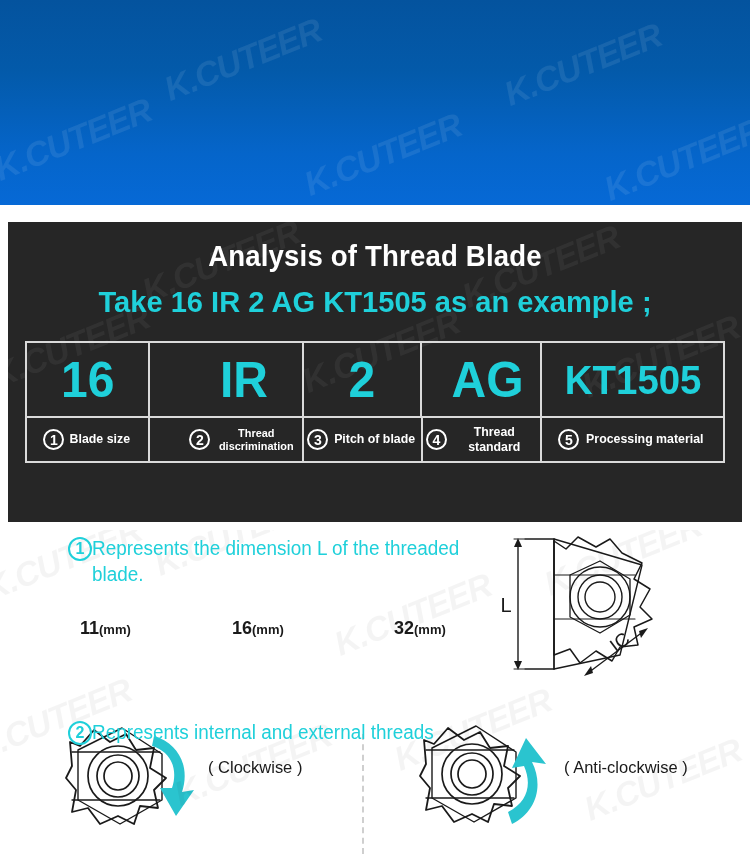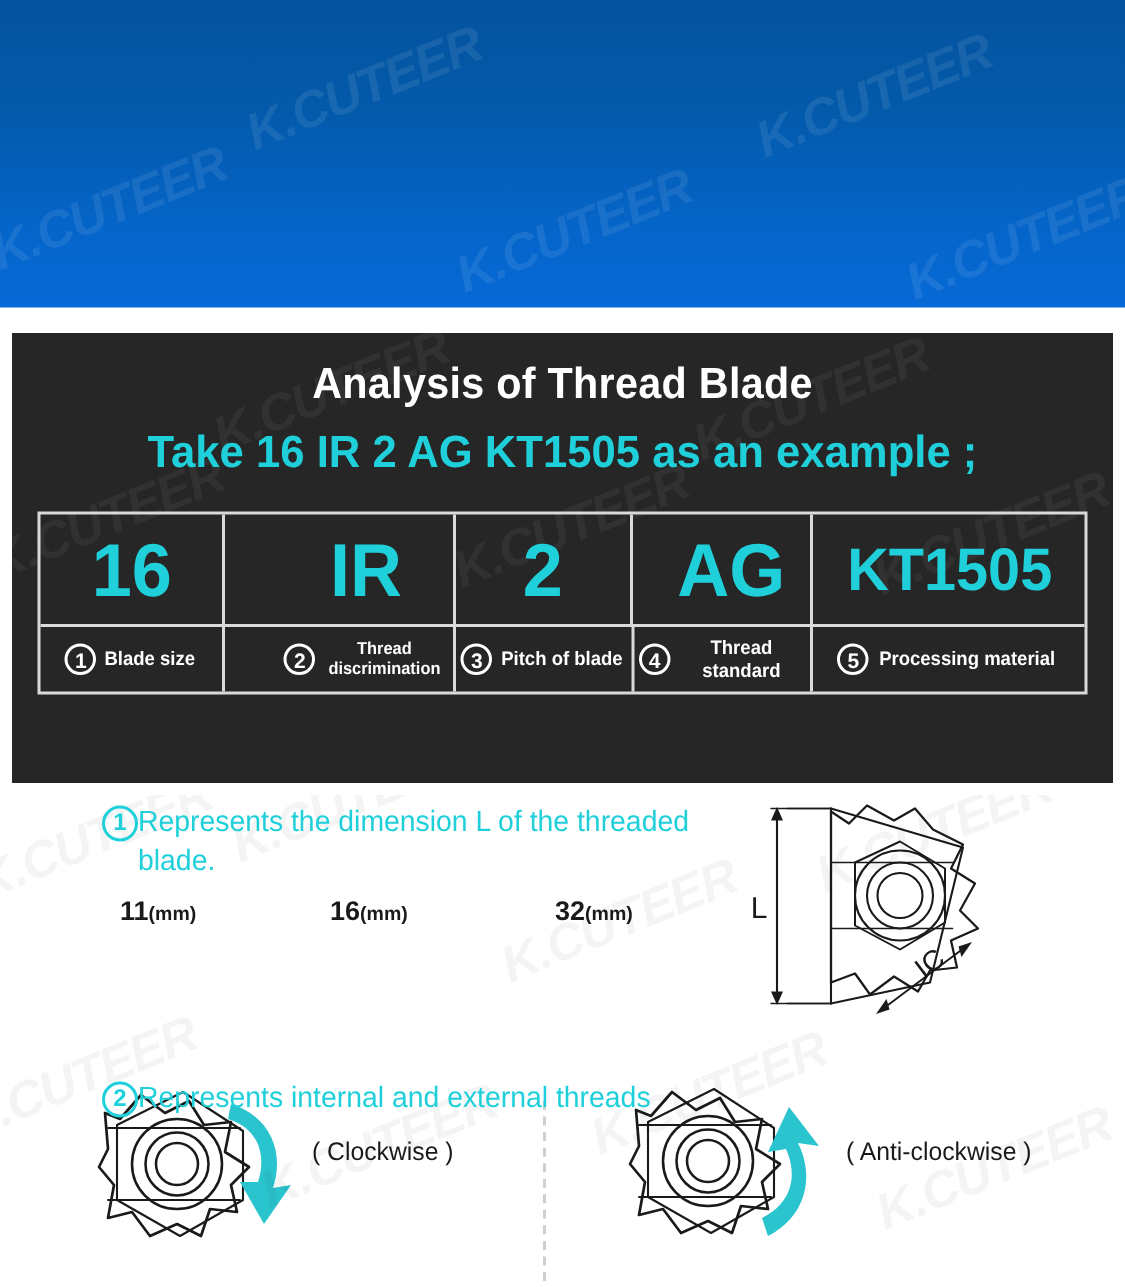--- a/index.html
+++ b/index.html
@@ -148,23 +148,23 @@
   }
   .cy-txt {
     color:#1fd0da;
     font-size:19.5px;
     line-height:1.32;
     transform:scaleX(0.97);
     transform-origin:left center;
   }
   .mm-row {
     display:flex;
-    margin-top:10px;
+    margin-top:31px;
     padding-left:12px;
-    gap:0px;
+    gap:12px;
     align-items:flex-end;
   }
   .mm-item { color:#1a1a1a; font-size:18px; font-weight:bold; }
   .mm-item .unit { font-size:13px; font-weight:bold; }
   .mm-item:nth-child(1) { width:140px; }
   .mm-item:nth-child(2) { width:150px; }
 
   .blade-dim { position:absolute; right:8px; top:5px; z-index:4; }
 
   .section2 { position:relative; padding:0 0 0 0; }

